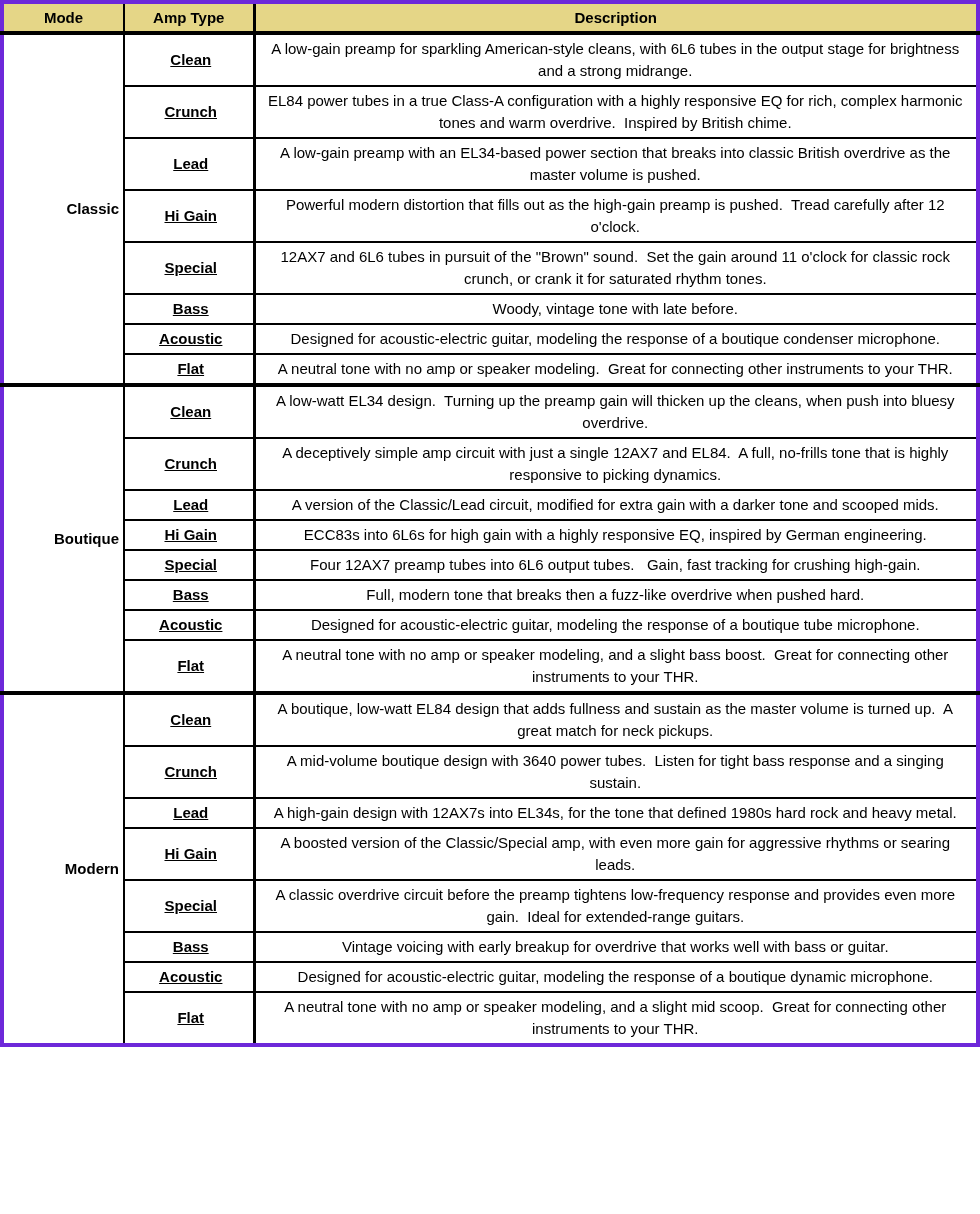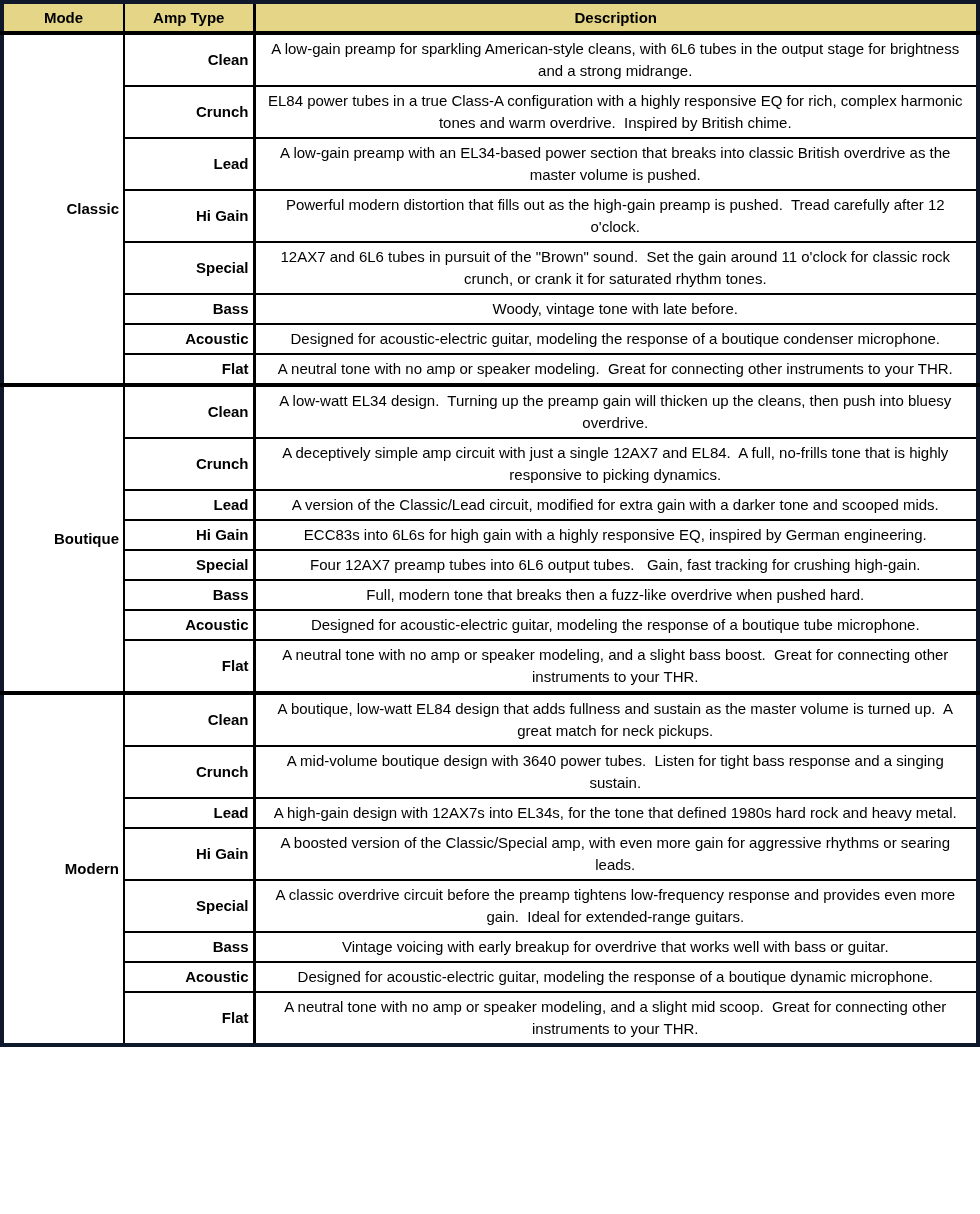--- a/index.html
+++ b/index.html
@@ -7,21 +7,21 @@
     padding: 0;
     background: #ffffff;
     width: 980px;
     font-family: "Liberation Sans", "DejaVu Sans", sans-serif;
     color: #000000;
   }
   table.amp-table {
     width: 980px;
     border-collapse: collapse;
     table-layout: fixed;
-    border: 4px solid #0f172a;
+    border: 4px solid #6d28d9;
   }
   col.col-mode { width: 122px; }
   col.col-amp  { width: 130px; }
   col.col-desc { width: auto; }
 
   thead th {
     background: #e5d687;
     font-weight: bold;
     font-size: 15px;
     text-align: center;
@@ -42,23 +42,24 @@
   tbody tr.section-first td { border-top: 4px solid #000000; }
 
   td.mode-cell {
     font-weight: bold;
     text-align: right;
     padding: 3px 4px 3px 7px;
     line-height: 22px;
   }
   td.amp-cell {
     font-weight: bold;
-    text-align: right;
+    text-align: center;
     padding: 3px 4px 3px 8px;
     line-height: 22px;
+    text-decoration: underline;
   }
   td.desc-cell {
     border-left: 3px solid #000000;
     padding: 3px 10px 3px 9px;
     line-height: 22px;
     white-space: pre-wrap;
     hyphens: auto;
     -webkit-hyphens: auto;
   }
 </style>
@@ -108,21 +109,21 @@
         <td class="amp-cell">Acoustic</td>
         <td class="desc-cell">Designed for acoustic-electric guitar, modeling the response of a boutique condenser microphone.</td>
       </tr>
       <tr>
         <td class="amp-cell">Flat</td>
         <td class="desc-cell">A neutral tone with no amp or speaker modeling.  Great for connecting other instruments to your THR.</td>
       </tr>
       <tr class="section-first">
         <td class="mode-cell" rowspan="8">Boutique</td>
         <td class="amp-cell">Clean</td>
-        <td class="desc-cell">A low-watt EL34 design.  Turning up the preamp gain will thicken up the cleans, then push into bluesy overdrive.</td>
+        <td class="desc-cell">A low-watt EL34 design.  Turning up the preamp gain will thicken up the cleans, when push into bluesy overdrive.</td>
       </tr>
       <tr>
         <td class="amp-cell">Crunch</td>
         <td class="desc-cell">A deceptively simple amp circuit with just a single 12AX7 and EL84.  A full, no-frills tone that is highly responsive to picking dynamics.</td>
       </tr>
       <tr>
         <td class="amp-cell">Lead</td>
         <td class="desc-cell">A version of the Classic/Lead circuit, modified for extra gain with a darker tone and scooped mids.</td>
       </tr>
       <tr>

